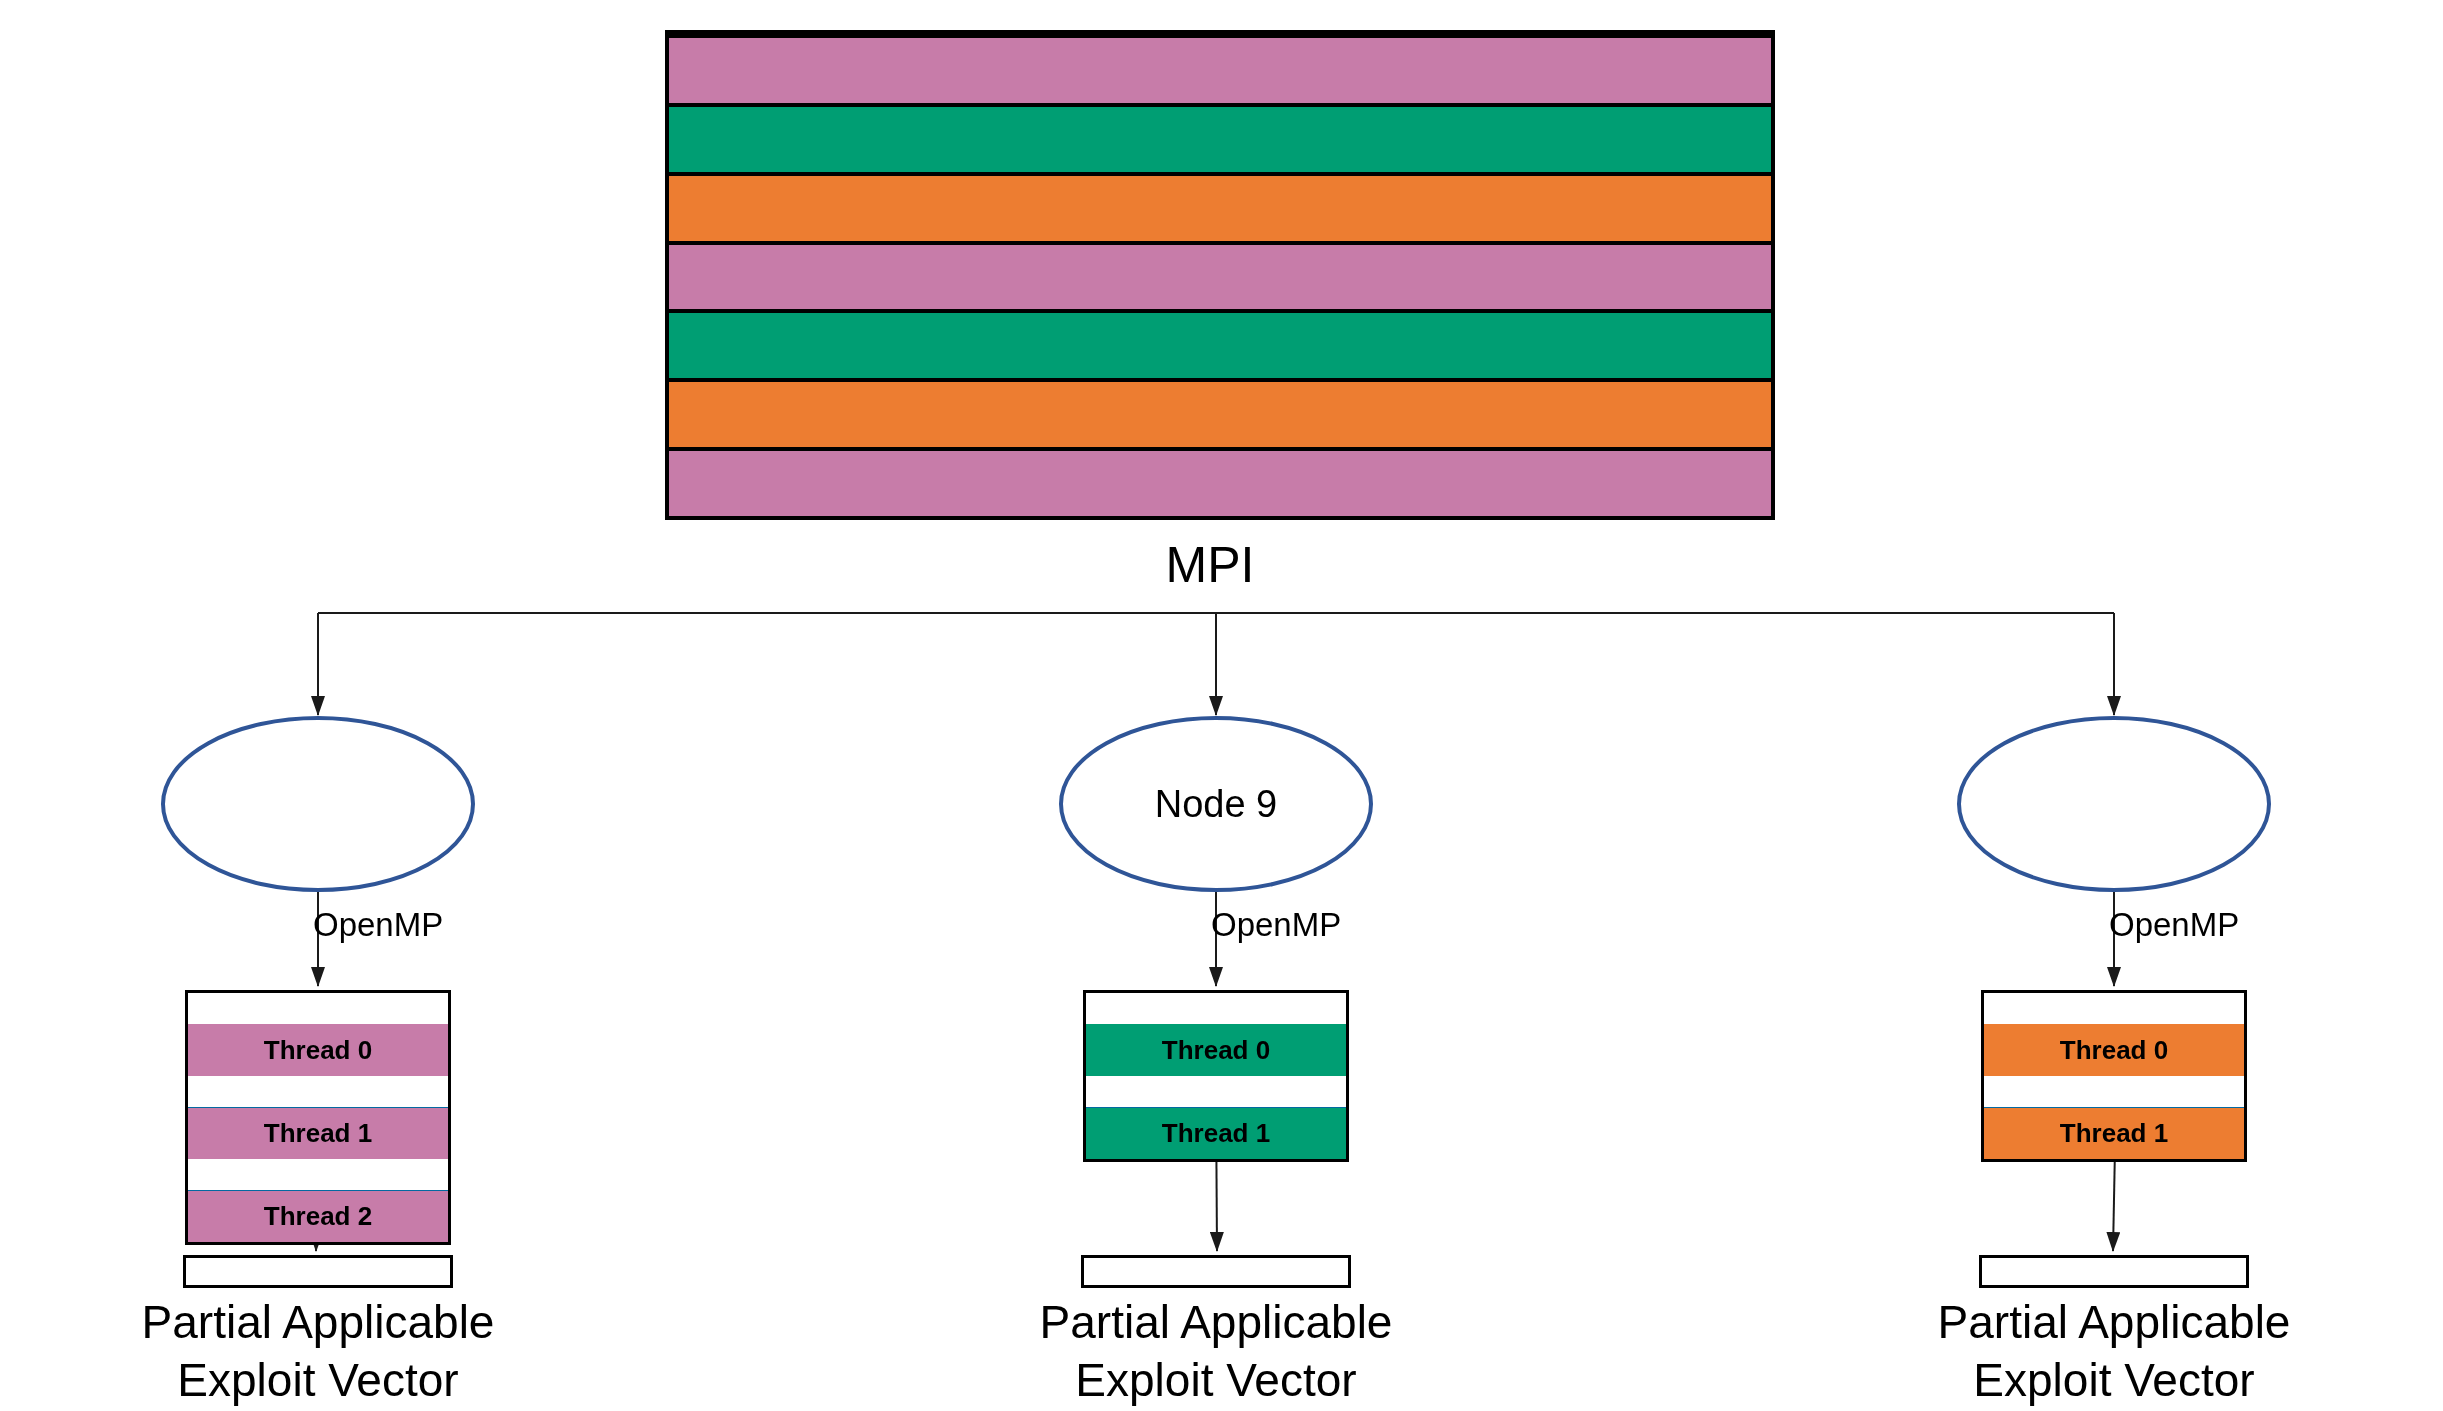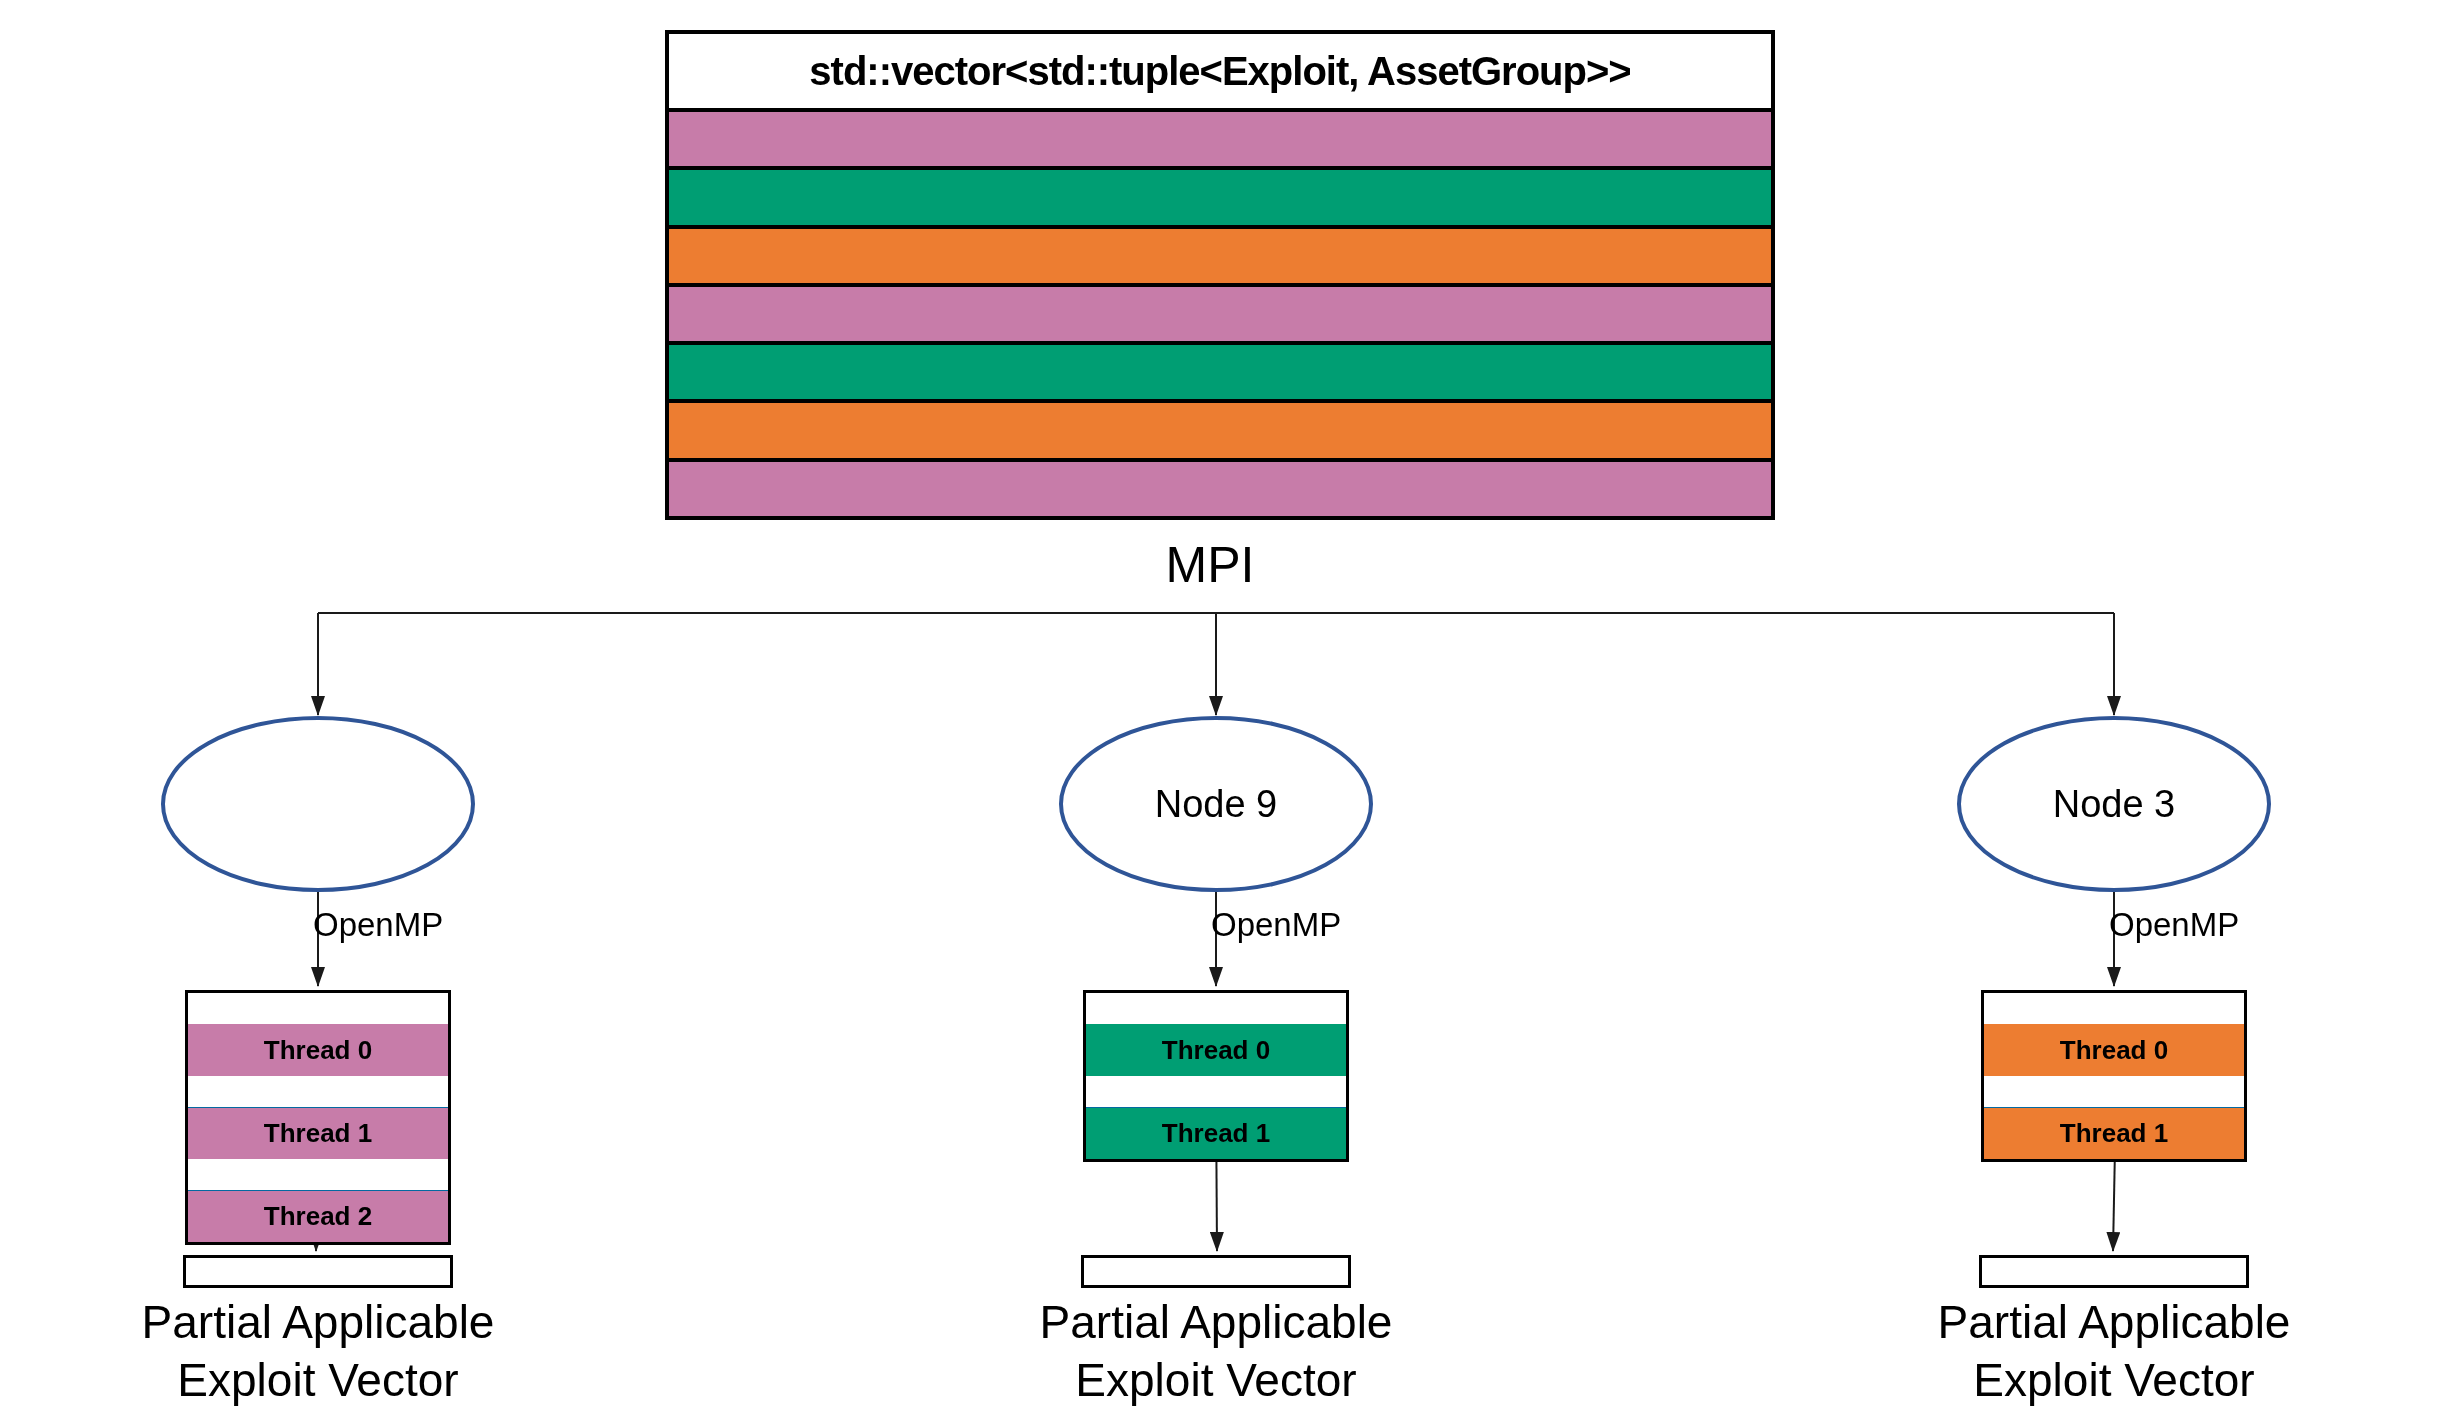--- a/index.html
+++ b/index.html
@@ -161,34 +161,32 @@
     <line x1="318" y1="892" x2="318" y2="986" marker-end="url(#arrow)"></line>
     <line x1="1216" y1="892" x2="1216" y2="986" marker-end="url(#arrow)"></line>
     <line x1="2114" y1="892" x2="2114" y2="986" marker-end="url(#arrow)"></line>
 
     <line x1="318" y1="1148" x2="316" y2="1251" marker-end="url(#arrow)"></line>
     <line x1="1216" y1="1096" x2="1217" y2="1251" marker-end="url(#arrow)"></line>
     <line x1="2116" y1="1096" x2="2113" y2="1251" marker-end="url(#arrow)"></line>
   </svg>
 
   <div class="vector-box">
-    <div class="vb-header">std::vector&lt;std::tuple&lt;Exploit, AssetGroup&gt;&gt;</div>
     <div class="vb-row" data-color="pink"></div>
     <div class="vb-row" data-color="green"></div>
     <div class="vb-row" data-color="orange"></div>
     <div class="vb-row" data-color="pink"></div>
     <div class="vb-row" data-color="green"></div>
     <div class="vb-row" data-color="orange"></div>
     <div class="vb-row" data-color="pink"></div>
   </div>
 
   <div class="mpi-label">MPI</div>
 
   <div class="node-label c2">Node 9</div>
-  <div class="node-label c3">Node 3</div>
 
   <div class="openmp-label c1">OpenMP</div>
   <div class="openmp-label c2">OpenMP</div>
   <div class="openmp-label c3">OpenMP</div>
 
   <div class="thread-stack c1" data-color="pink">
     <div class="thread-row">Thread 0</div>
     <div class="thread-row">Thread 1</div>
     <div class="thread-row">Thread 2</div>
   </div>

